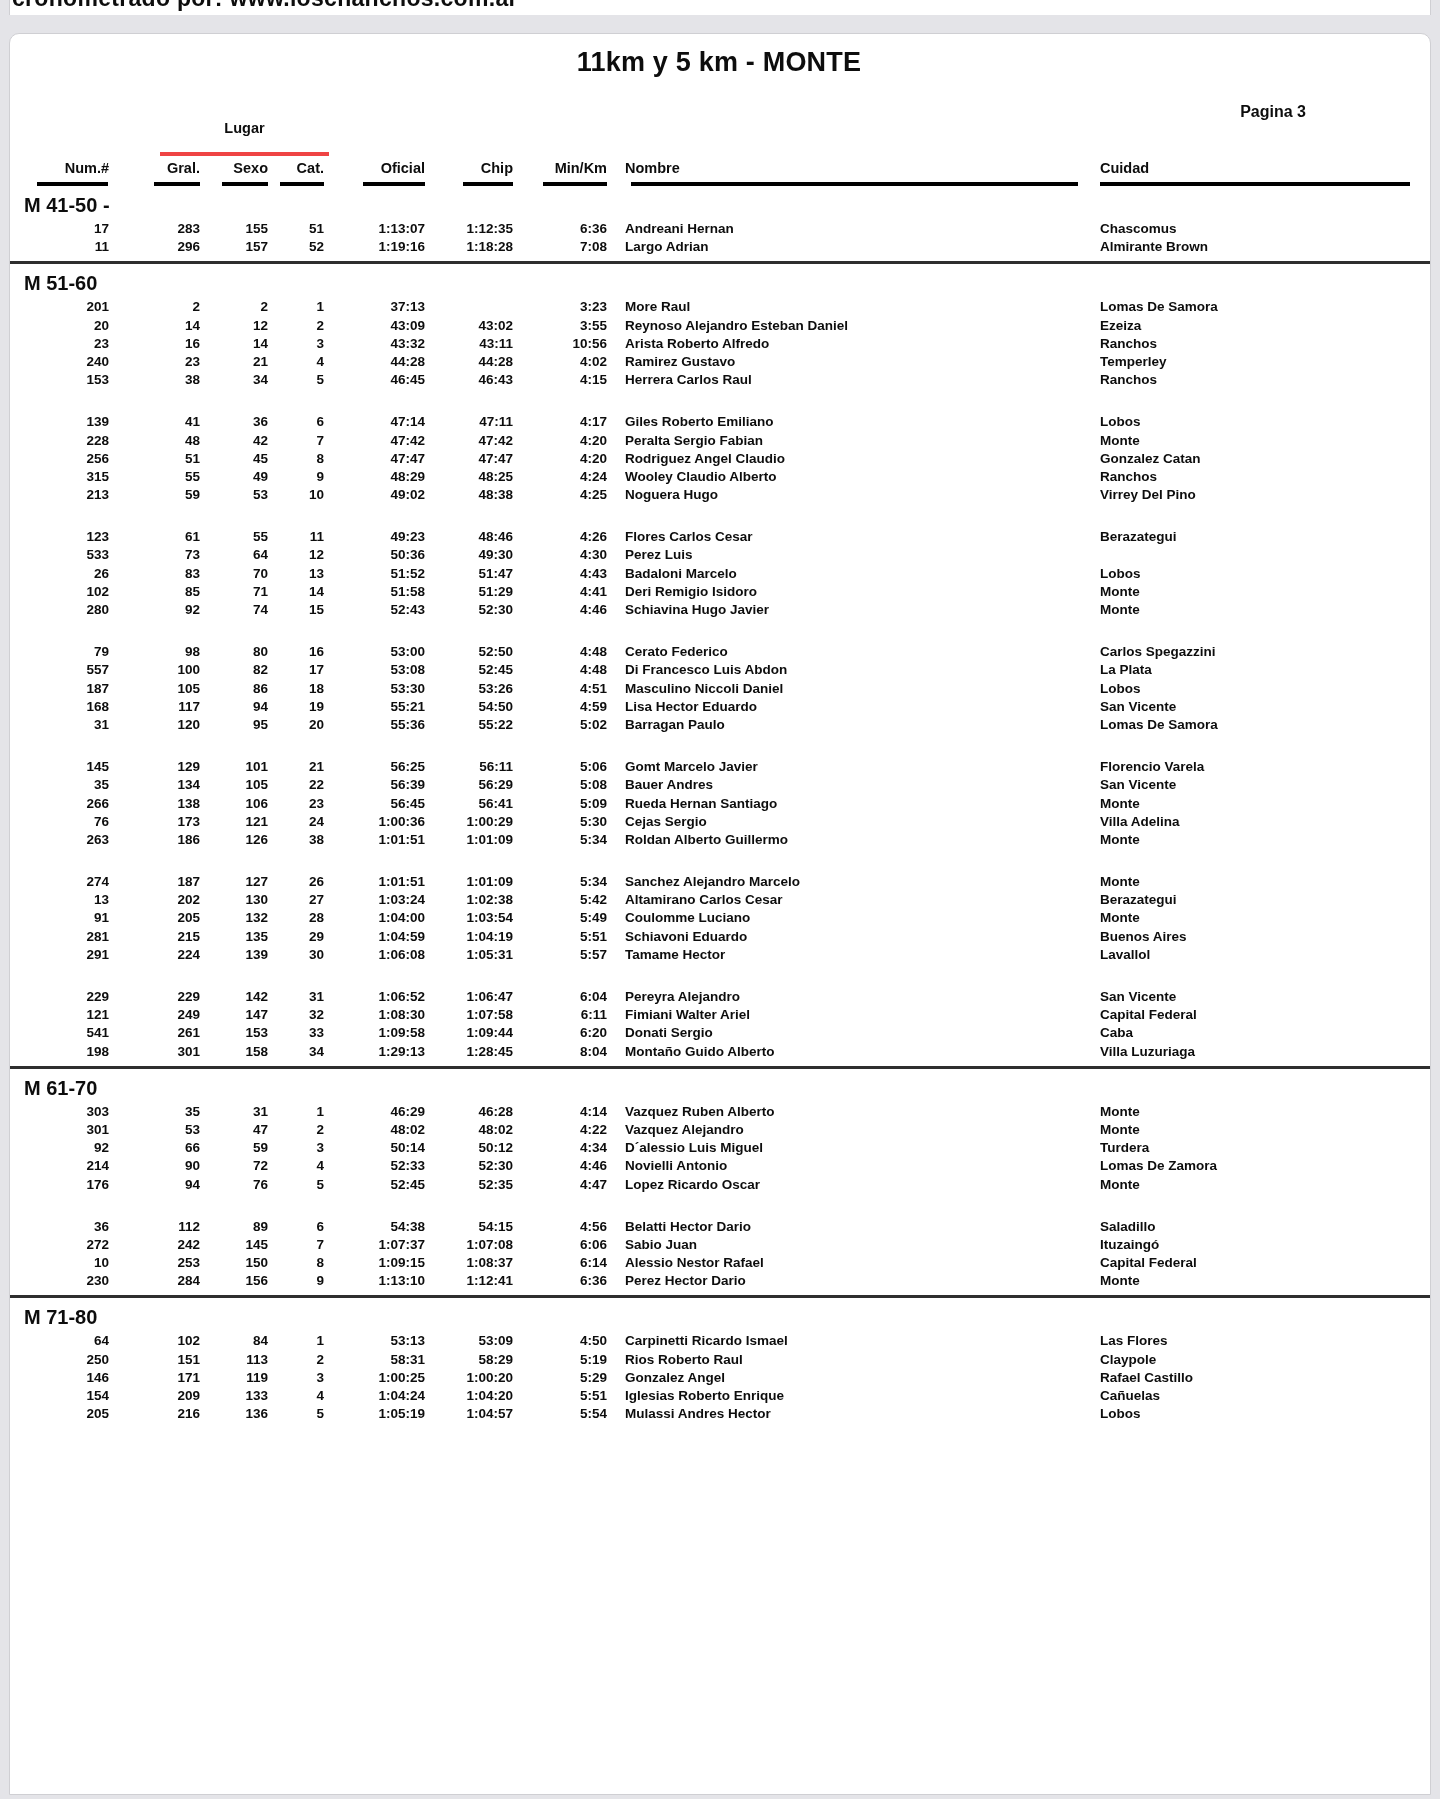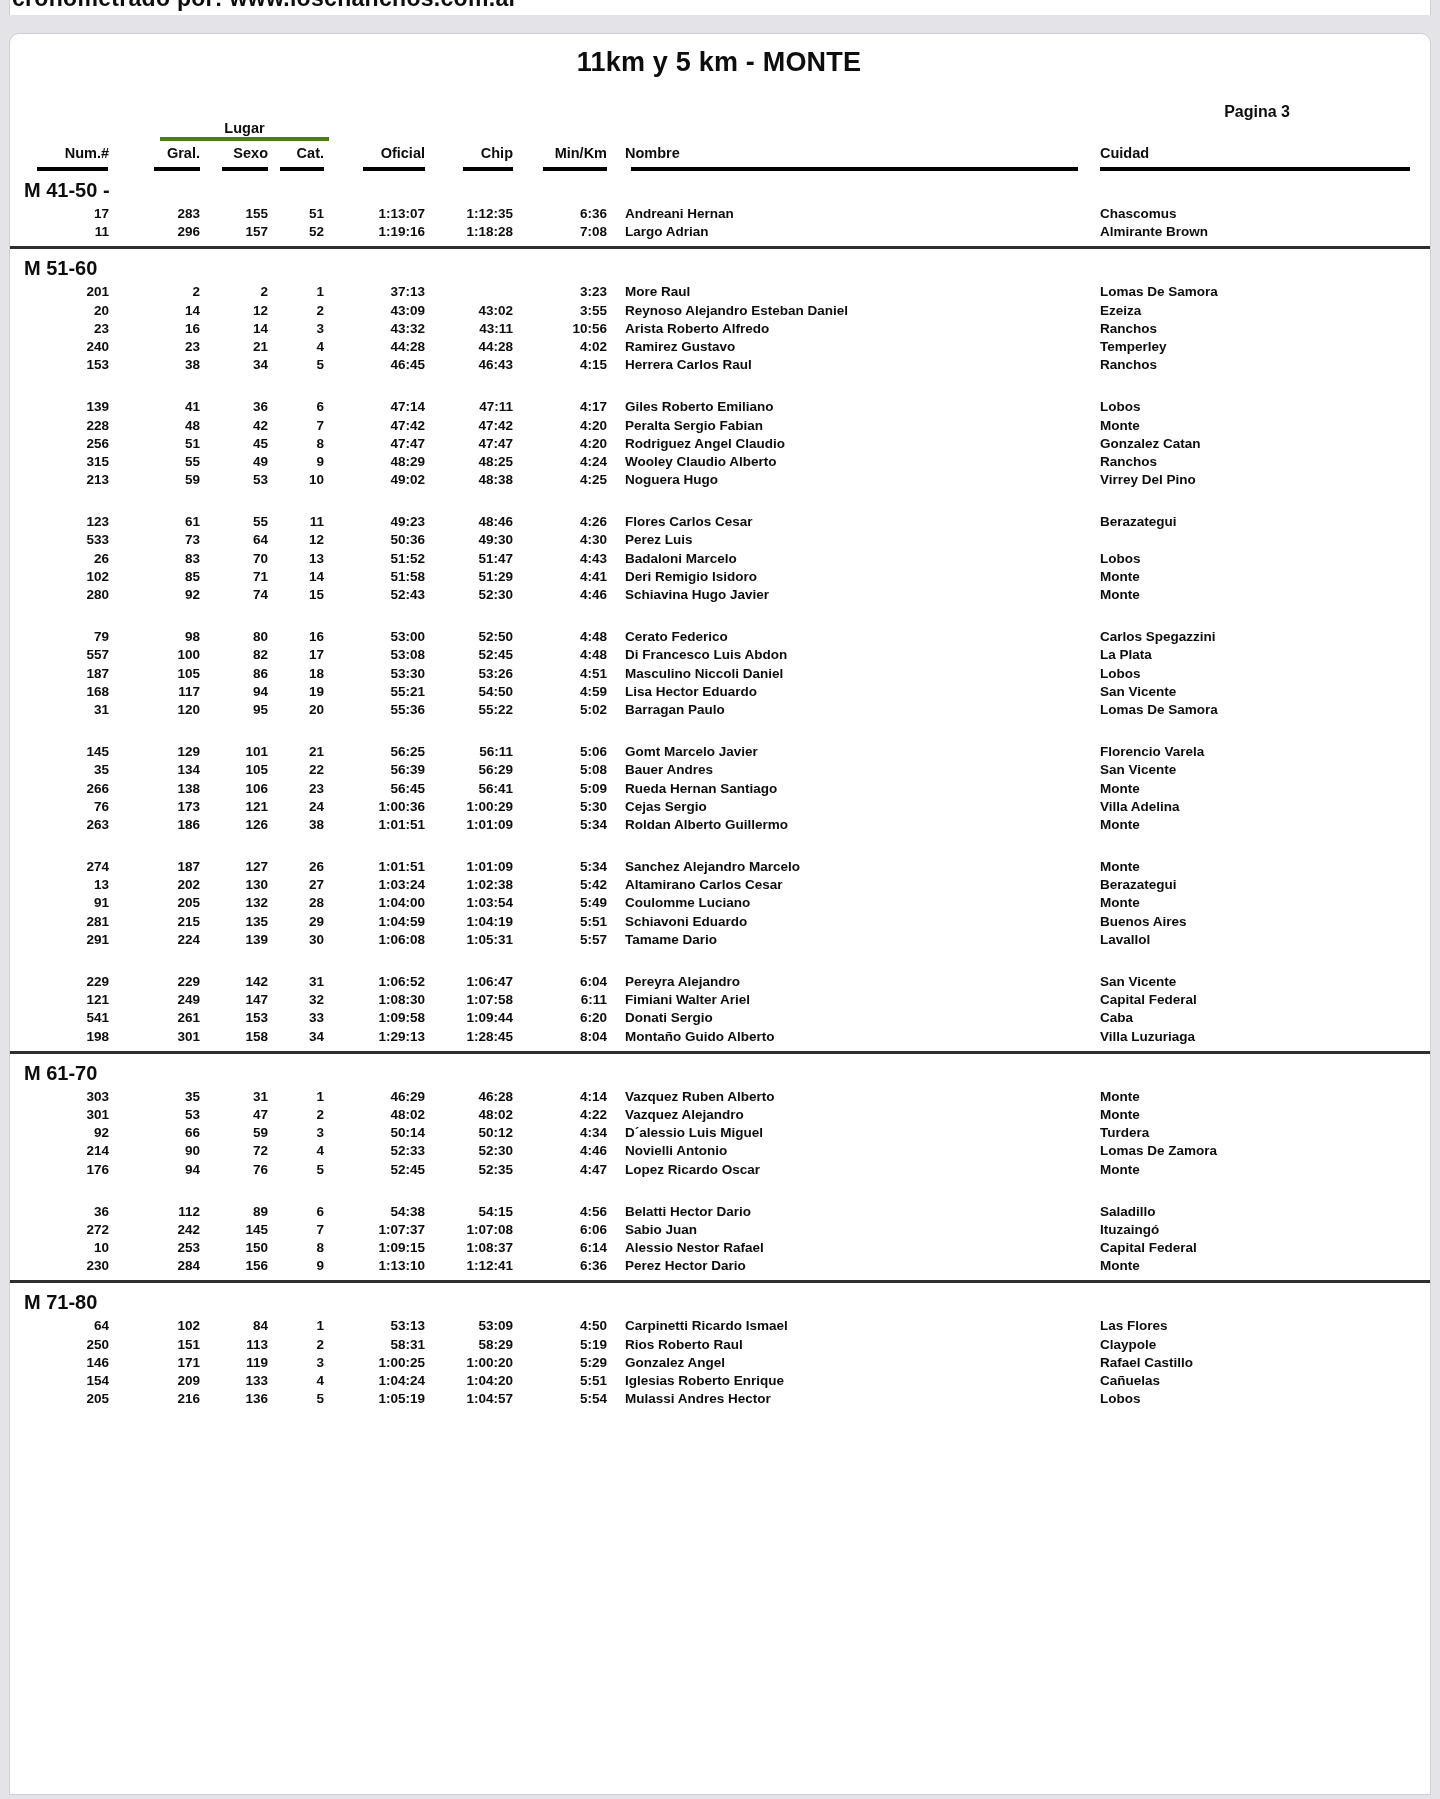--- a/index.html
+++ b/index.html
@@ -29,27 +29,27 @@
     background:#f4f4f6;border-radius:22px;
     display:flex;align-items:center;justify-content:center;gap:20px;
     box-shadow:0 1px 3px rgba(0,0,0,.04);
   }
   .badge svg{display:block}
   .badge-num{font-size:45px;color:#8e8e93;letter-spacing:1px;line-height:1}
   
   .doc-header{text-align:center;padding-top:13px}
   .title,.subtitle{font-size:27px;line-height:30px;letter-spacing:.2px}
   .subtitle{margin-top:13px}
-  .page-label{position:absolute;top:69px;right:140px;font-size:16px}
+  .page-label{position:absolute;top:69px;right:124px;font-size:16px}
   
   .grid{display:grid;grid-template-columns:85px 91px 68px 56px 101px 88px 94px 473px 334px}
   .thead{margin-top:43px}
   .lugar-wrap{grid-column:2/5;padding-left:51px}
   .lugar-inner{width:169px;box-sizing:border-box;text-align:center;font-size:14.5px;line-height:17px;
-    padding-bottom:0;border-bottom:4px solid #4d7c0f}
+    padding-bottom:15px;border-bottom:4px solid #ef4444}
   .hlabels{margin-top:4px}
   .hlabels span{font-size:14.5px;line-height:17px;white-space:nowrap}
   .hlines{margin-top:5px}
   .hlines i{display:block;height:4px;background:#000}
   .ln-num{margin-left:13px;width:71px}
   .ln-gral{margin-left:45px;width:46px}
   .ln-sexo{margin-left:22px;width:46px}
   .ln-cat{margin-left:12px;width:44px}
   .ln-oficial{margin-left:39px;width:62px}
   .ln-chip{margin-left:38px;width:50px}
@@ -493,21 +493,21 @@
             <span class="cell c-cuidad">Buenos Aires</span>
           </div>
           <div class="trow grid">
             <span class="cell c-num">291</span>
             <span class="cell c-gral">224</span>
             <span class="cell c-sexo">139</span>
             <span class="cell c-cat">30</span>
             <span class="cell c-oficial">1:06:08</span>
             <span class="cell c-chip">1:05:31</span>
             <span class="cell c-minkm">5:57</span>
-            <span class="cell c-nombre">Tamame Dario</span>
+            <span class="cell c-nombre">Tamame Hector</span>
             <span class="cell c-cuidad">Lavallol</span>
           </div>
         </div>
         <div class="row-group gap">
           <div class="trow grid">
             <span class="cell c-num">229</span>
             <span class="cell c-gral">229</span>
             <span class="cell c-sexo">142</span>
             <span class="cell c-cat">31</span>
             <span class="cell c-oficial">1:06:52</span>

